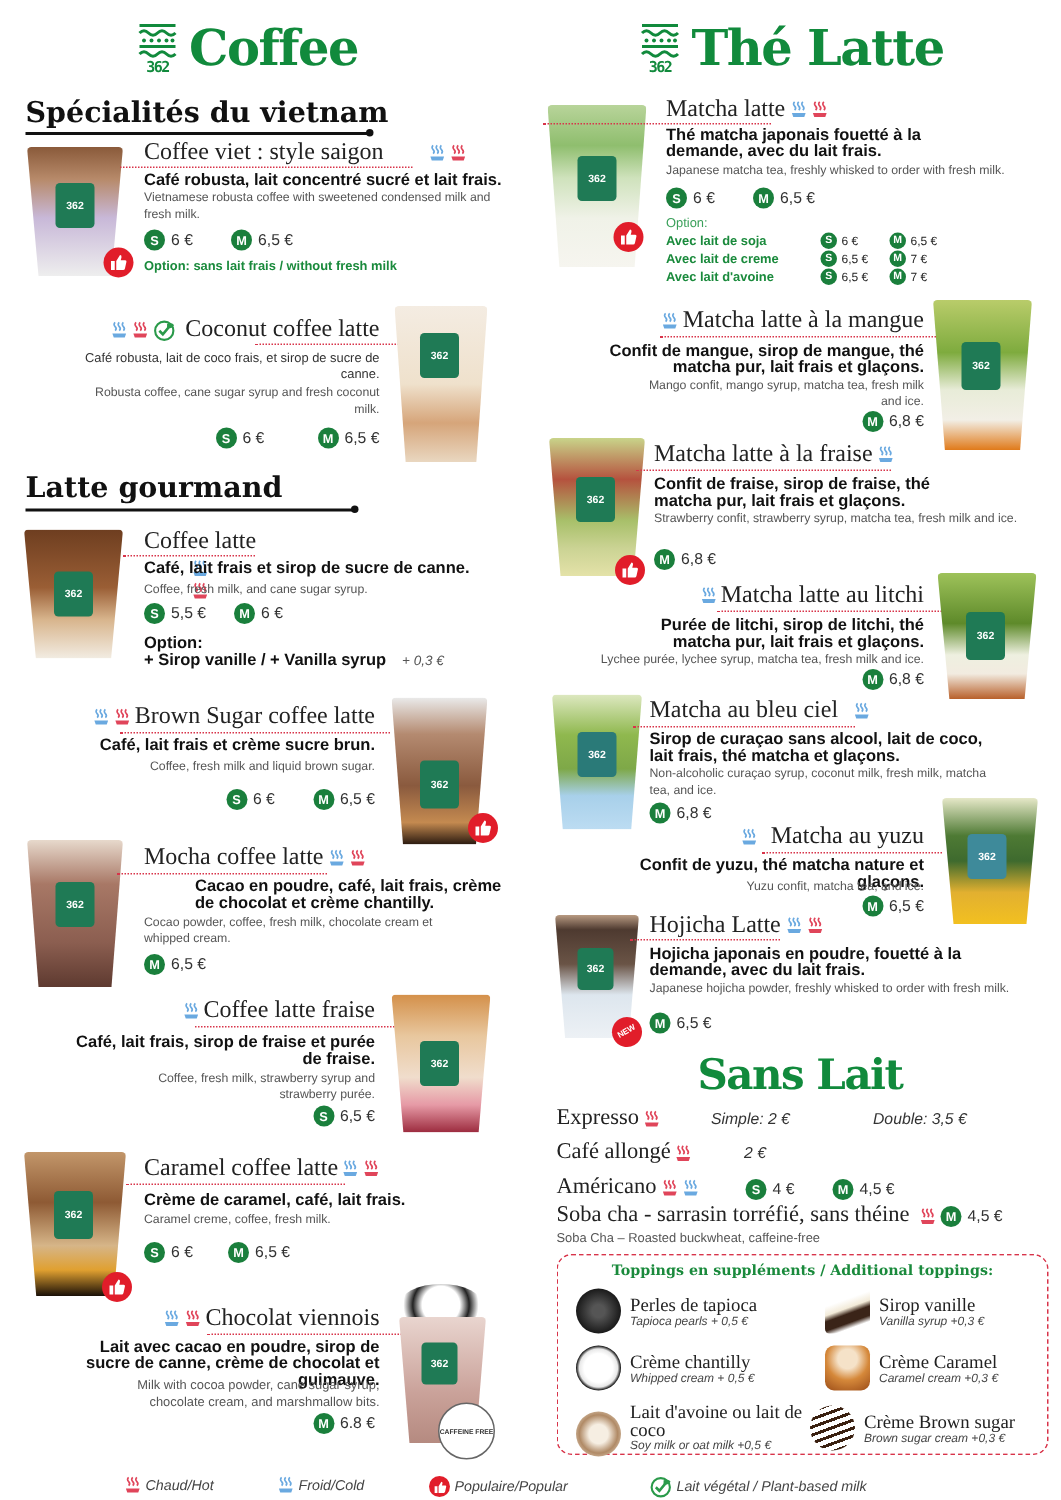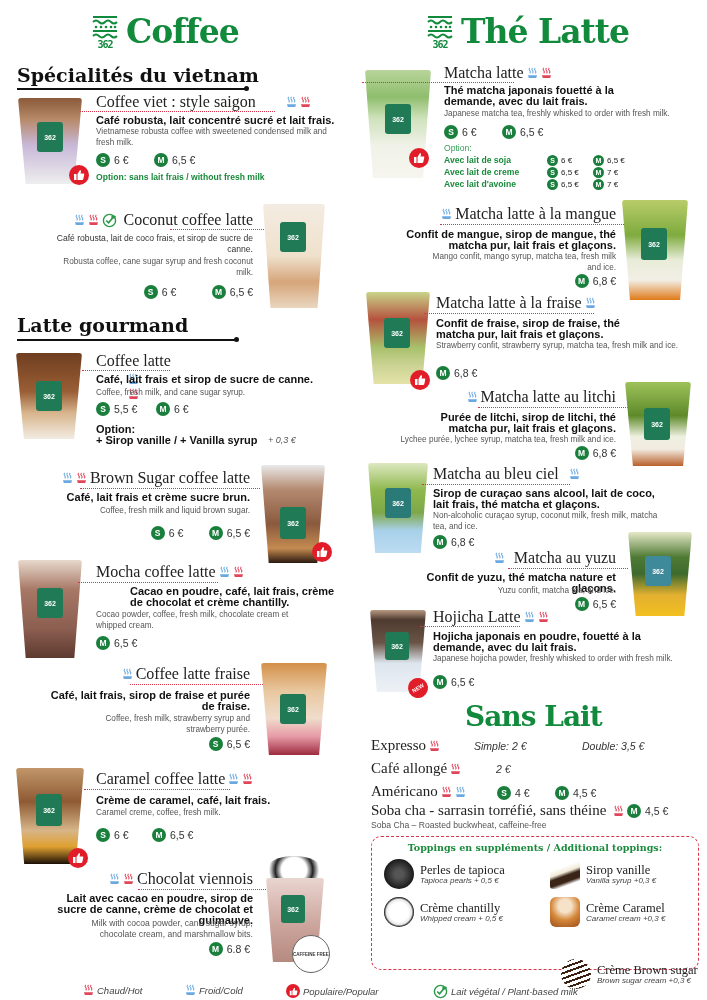--- a/index.html
+++ b/index.html
@@ -606,21 +606,28 @@
         <div class="topping-sub">Whipped cream + 0,5 €</div>
       </div>
   </div>
   <div class="topping" style="left:178px; top:60px;">
     <div class="topping-img" style="border-radius:6px; background:radial-gradient(circle at 50% 30%,#f5e2c8 25%,#d5883a 55%,#a85a20 90%);"></div>
     <div>
         <div class="topping-name">Crème Caramel</div>
         <div class="topping-sub">Caramel cream  +0,3 €</div>
       </div>
   </div>
-  <div class="topping" style="left:189px; top:100px;margin-top:22px;">
+  <div class="topping" style="left:12px; top:98px; align-items:flex-start;">
+    <div class="topping-img" style="margin-top:6px; background:radial-gradient(circle,#f6eee2 30%,#b08a66 60%,#e6d6c2 90%);"></div>
+    <div style="width:120px;">
+        <div class="topping-name">Lait d'avoine ou lait de coco</div>
+        <div class="topping-sub">Soy milk or oat milk +0,5 €</div>
+      </div>
+  </div>
+  <div class="topping" style="left:168px; top:100px;">
     <div class="topping-img" style="background:repeating-linear-gradient(160deg,#fff 0 3px,#3a2010 3px 5px);"></div>
     <div>
         <div class="topping-name">Crème Brown sugar</div>
         <div class="topping-sub">Brown sugar cream  +0,3 €</div>
       </div>
   </div>
 </div>
 
 <div class="legend">
   <div class="legend-item" style="left:83px;">

